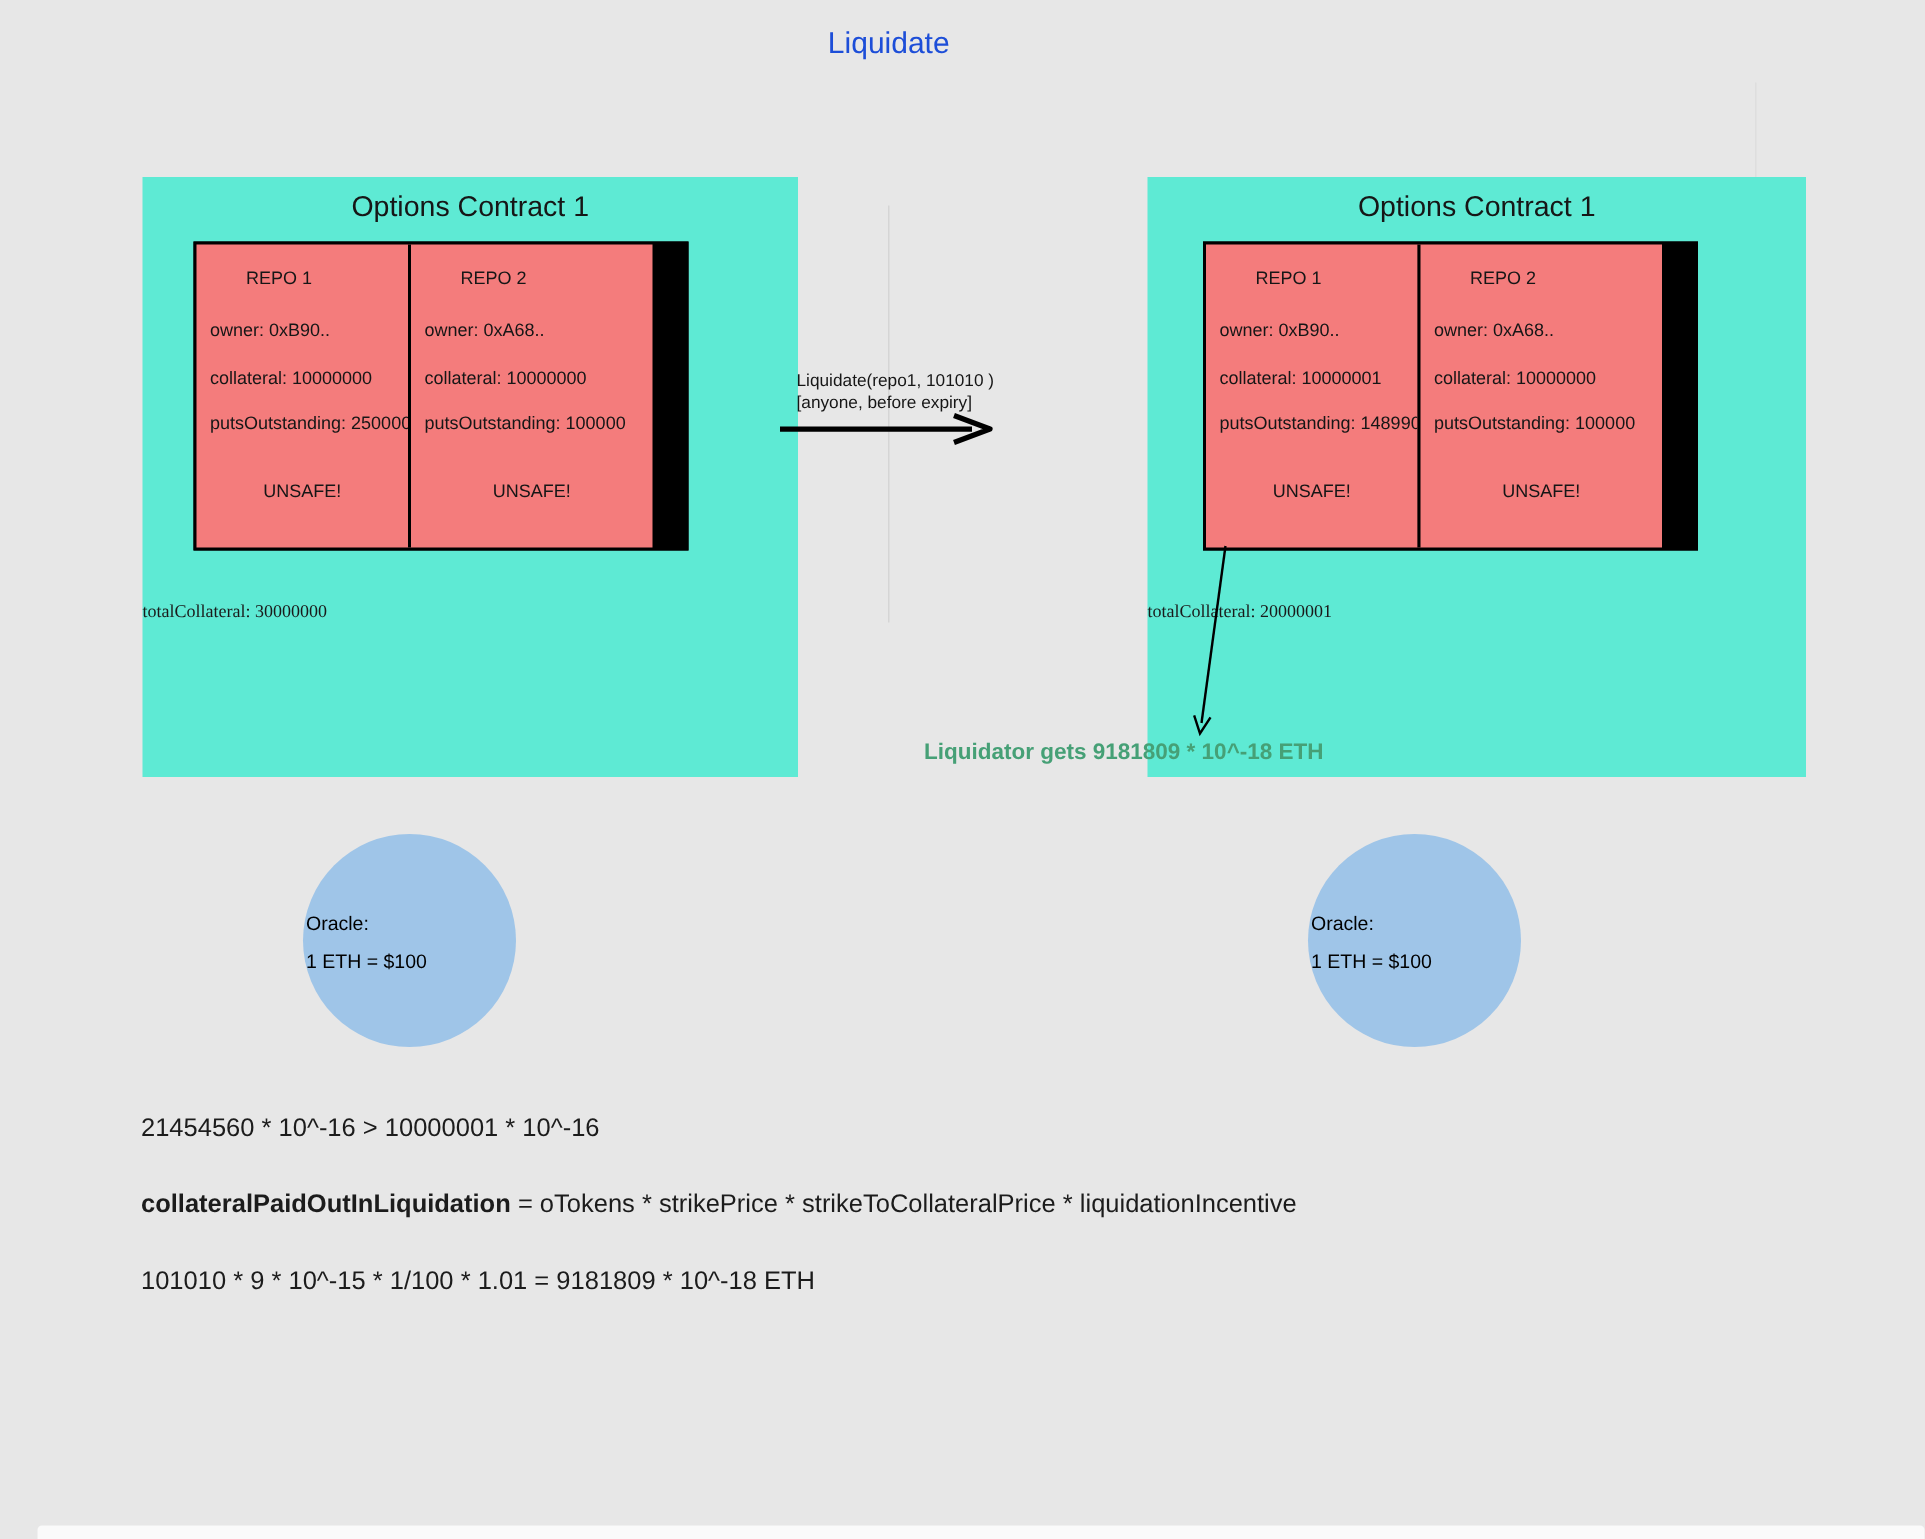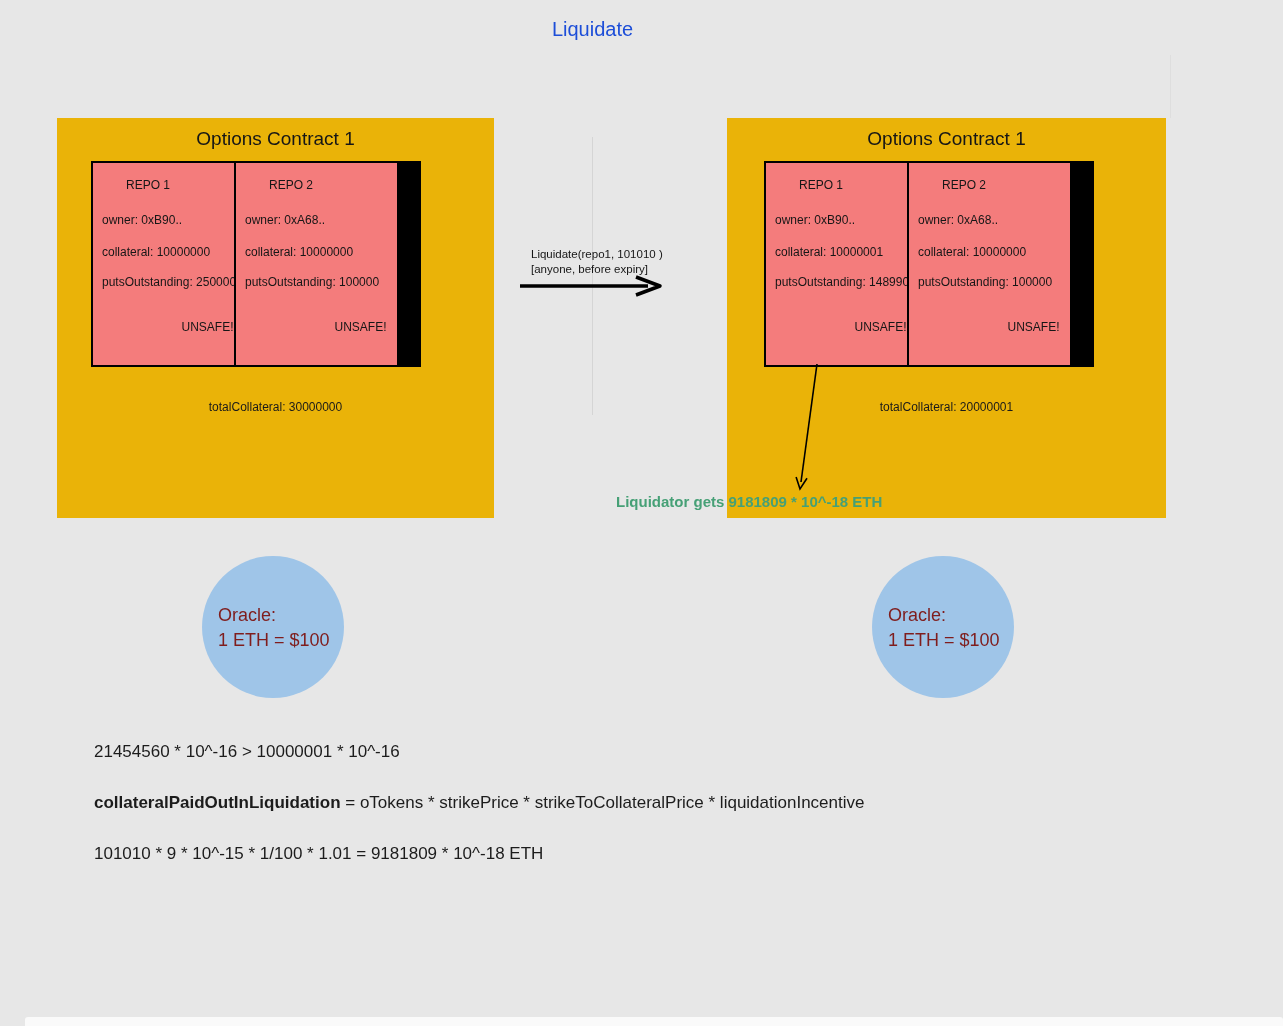--- a/index.html
+++ b/index.html
@@ -13,21 +13,21 @@
   }
   .abs { position:absolute; }
 
   
   .page-title {
     left:450px; top:18px; width:285px;
     text-align:center; font-size:20px; color:#1d4ed8;
   }
 
   
-  .panel { background:#eab308; }
+  .panel { background:#5eead4;margin-left:38px; }
   .panel-left  { left:57px;  top:118px; width:437px; height:400px; }
   .panel-right { left:727px; top:118px; width:439px; height:400px; }
   .panel-title {
     position:absolute; top:10px; left:0; width:100%;
     text-align:center; font-size:19px; color:#161616;
   }
   .repo-wrap {
     position:absolute; top:43px; width:326px; height:202px;
     border:2px solid #000; display:flex; background:#000;
   }
@@ -36,24 +36,24 @@
   .repo-card {
     position:relative; width:141px; background:#f47c7c;
     font-size:12px; color:#161616;
   }
   .repo-card.second { border-left:2px solid #000; width:161px; }
   .repo-card .line { position:absolute; white-space:nowrap; }
   .repo-title      { top:15px;  left:33px; }
   .repo-owner      { top:50px;  left:9px; }
   .repo-collateral { top:82px;  left:9px; }
   .repo-puts       { top:112px; left:9px; }
-  .repo-status     { top:157px; left:0; width:100%; text-align:center;padding-left:44px; }
+  .repo-status     { top:157px; left:0; width:100%; text-align:center; }
   .panel-total {
     position:absolute; top:282px; left:0; width:100%;
-    text-align:center; font-size:12px; color:#1a1a1a;
+    text-align:left; font-size:12px; color:#1a1a1a;font-family:Liberation Serif, serif;
   }
 
   
   .mid-line { left:592px; top:137px; width:1px; height:278px; background:#d5d5d5; }
   .edge-line { left:1170px; top:55px; width:1px; height:63px; background:#dedede; }
   .transition-label {
     left:531px; top:247px; font-size:11.5px; line-height:15px;
     color:#161616; white-space:nowrap;
   }
 
@@ -67,22 +67,22 @@
   }
 
   
   .oracle {
     width:142px; height:142px; border-radius:50%;
     background:#9fc5e8;
   }
   .oracle-left  { left:202px; top:556px; }
   .oracle-right { left:872px; top:556px; }
   .oracle-text {
-    position:absolute; left:16px; top:47px;
-    font-size:18px; line-height:25px; color:#7f1d1d; white-space:nowrap;
+    position:absolute; left:2px; top:47px;
+    font-size:13px; line-height:25px; color:#000000; white-space:nowrap;
   }
 
   
   .explain { left:94px; top:726px; font-size:17px; color:#1c1c1c; }
   .explain .row { height:51px; line-height:51px; white-space:nowrap; }
   .bold { font-weight:bold; }
 
   
   .bottom-strip { left:25px; top:1017px; width:1258px; height:9px; background:#fafafa; border-radius:3px 3px 0 0; }
 </style>

